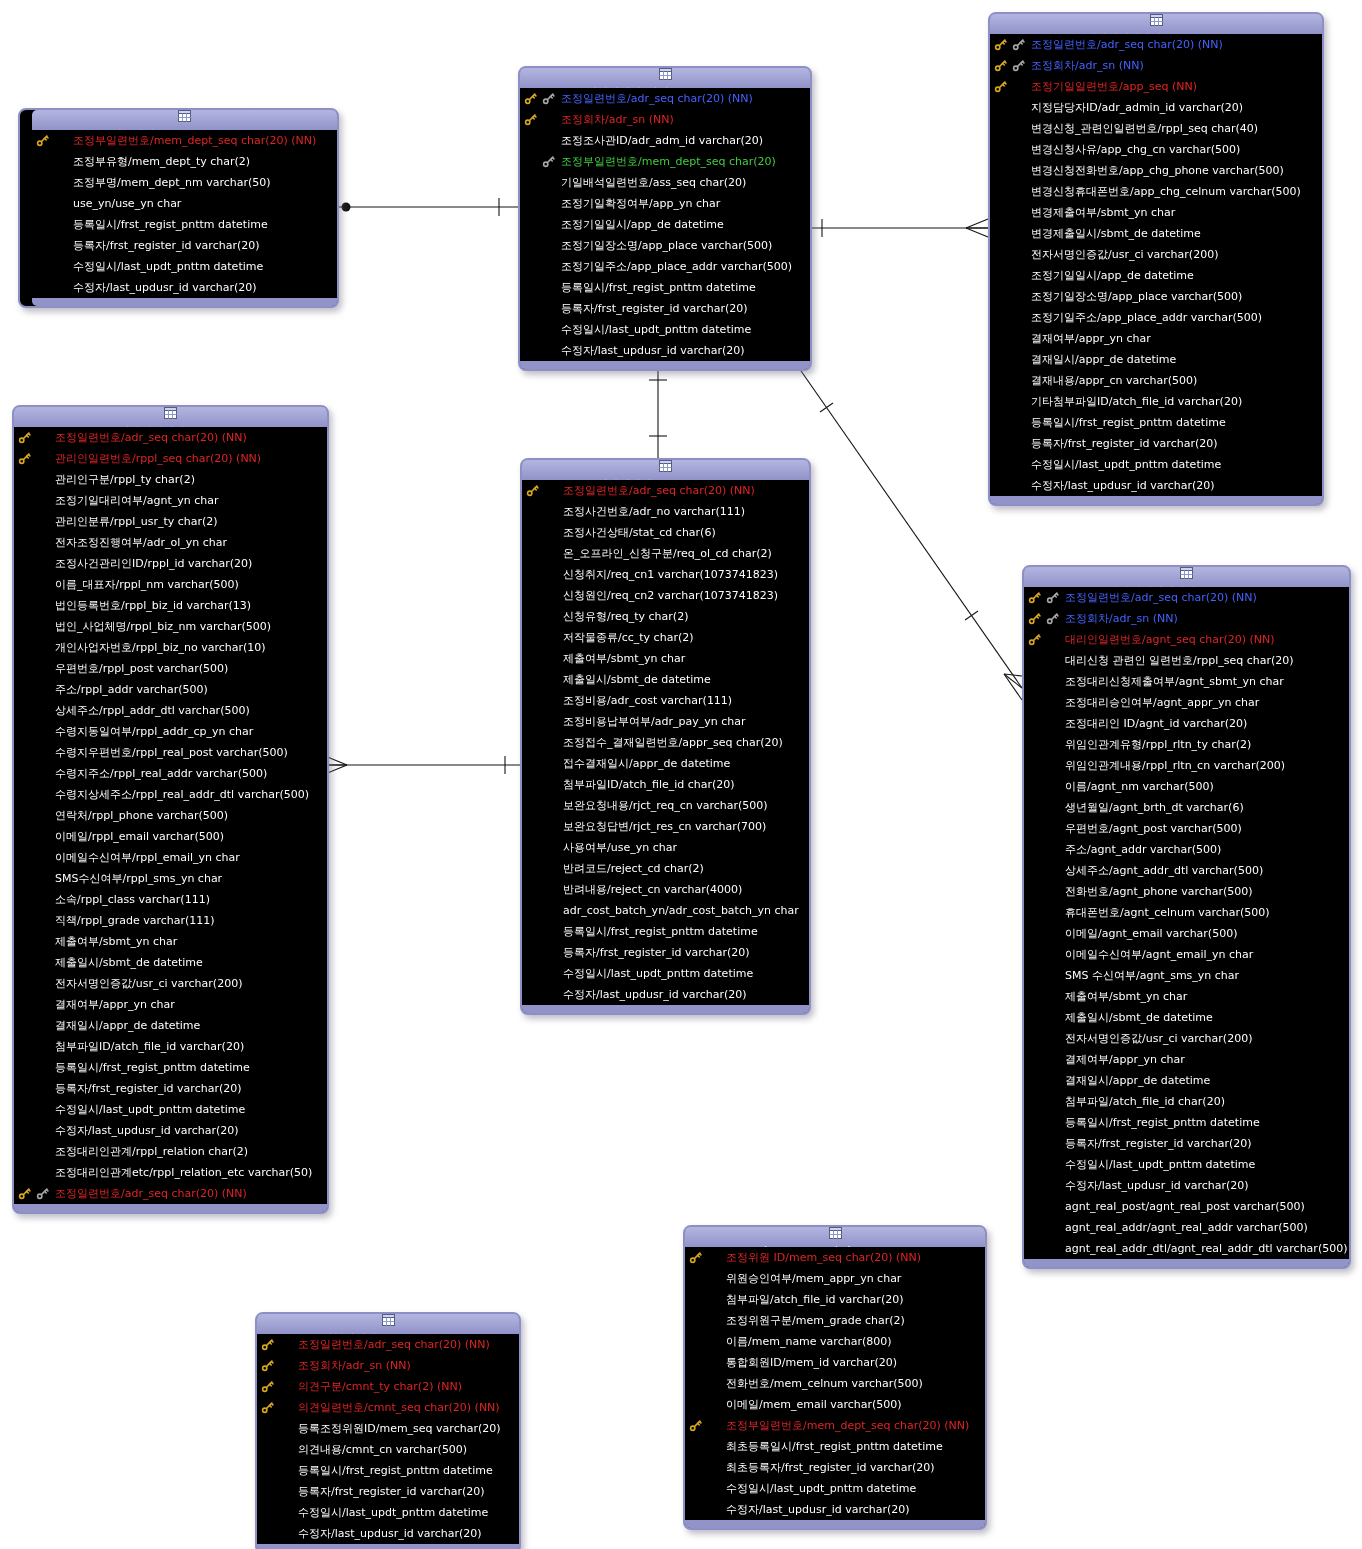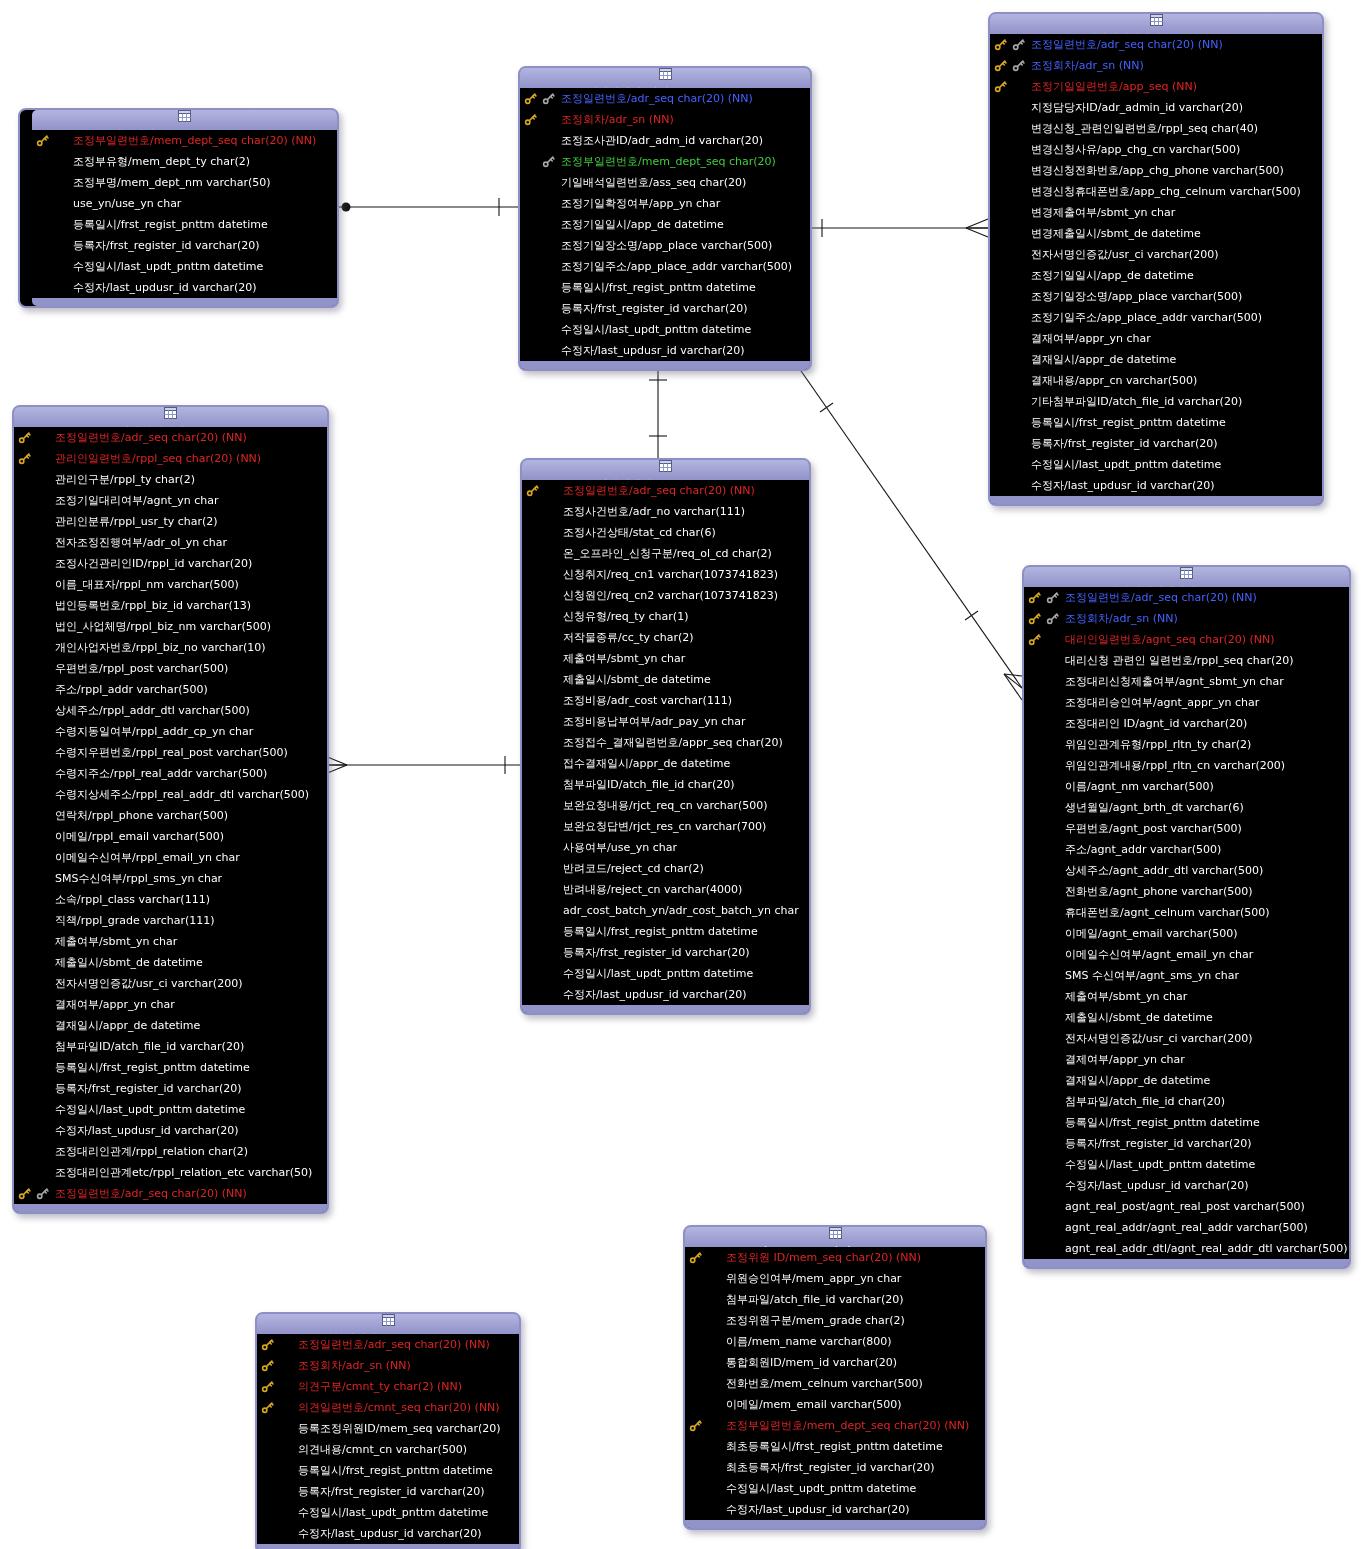--- a/index.html
+++ b/index.html
@@ -739,21 +739,21 @@
           <span class="field-text">신청취지/req_cn1 varchar(1073741823)</span>
         </div>
         <div class="field-row">
           <span class="key-slot"></span>
           <span class="key-slot"></span>
           <span class="field-text">신청원인/req_cn2 varchar(1073741823)</span>
         </div>
         <div class="field-row">
           <span class="key-slot"></span>
           <span class="key-slot"></span>
-          <span class="field-text">신청유형/req_ty char(1)</span>
+          <span class="field-text">신청유형/req_ty char(2)</span>
         </div>
         <div class="field-row">
           <span class="key-slot"></span>
           <span class="key-slot"></span>
           <span class="field-text">저작물종류/cc_ty char(2)</span>
         </div>
         <div class="field-row">
           <span class="key-slot"></span>
           <span class="key-slot"></span>
           <span class="field-text">제출여부/sbmt_yn char</span>

